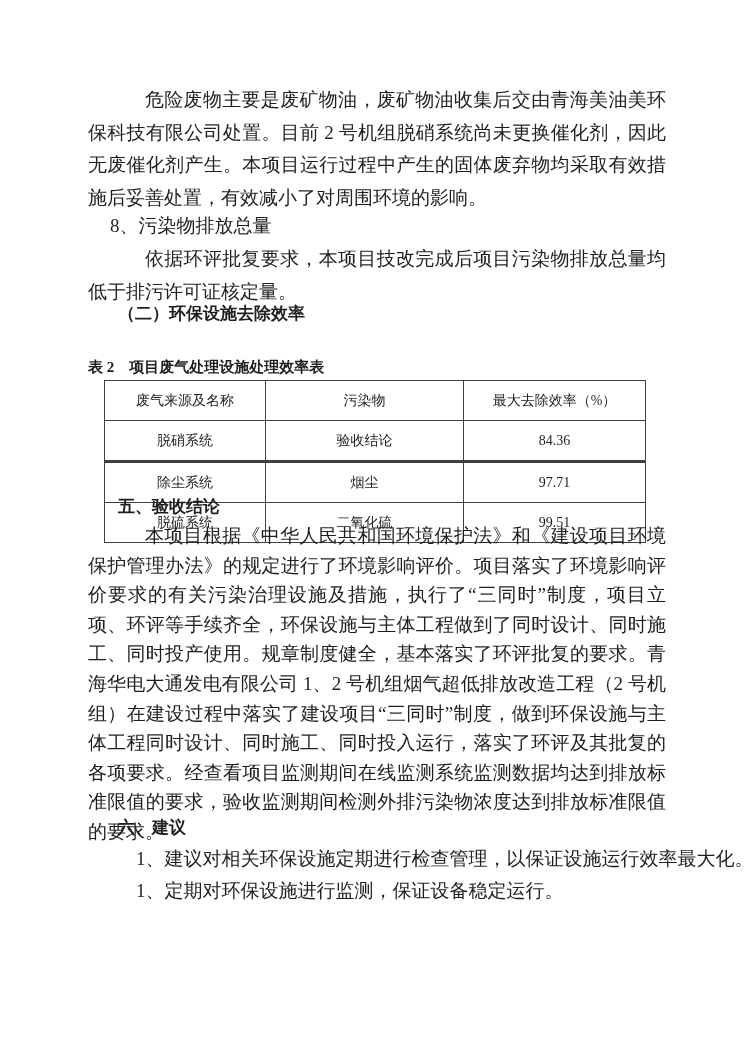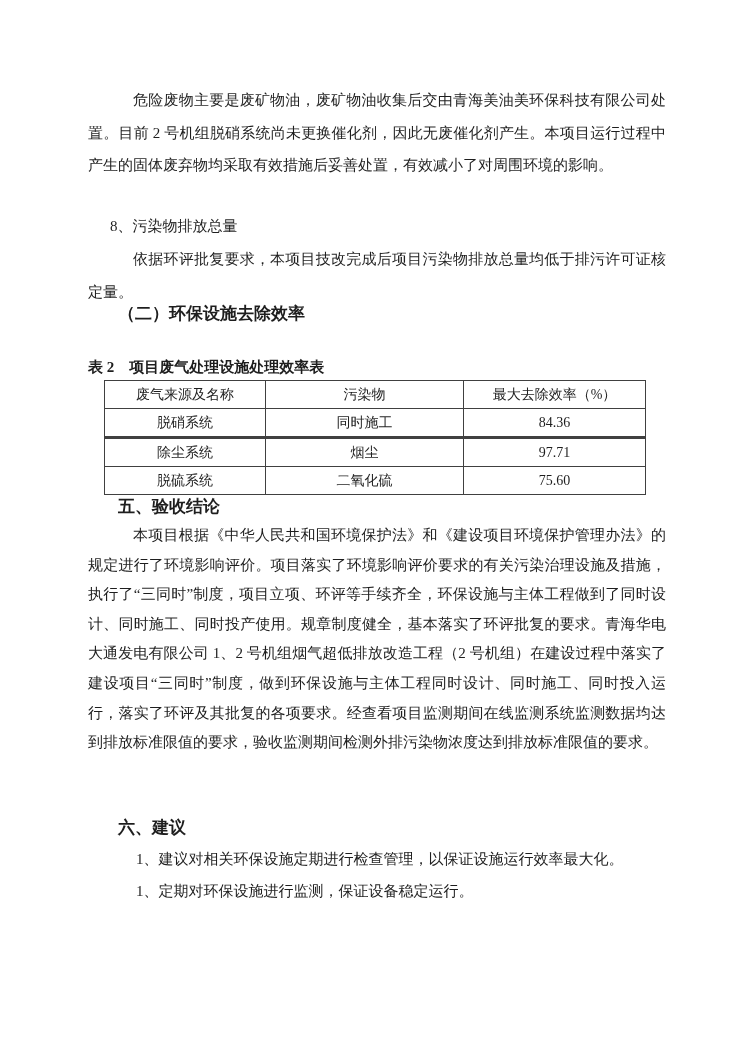--- a/index.html
+++ b/index.html
@@ -6,41 +6,41 @@
   .page{
     position:relative;
     width:750px;height:1060px;
     background:#ffffff;
     font-family:"Liberation Serif","DejaVu Serif",serif;
     color:#1e1e1e;
     overflow:hidden;
   }
   .blk{
     position:absolute;left:88px;width:578px;
-    font-size:15px;line-height:32.5px;
+    font-size:19px;line-height:32.5px;
   }
   .justify{text-align:justify;text-justify:inter-ideograph;}
   .indent{text-indent:3em;}
   .bold{font-weight:bold;}
   .h-num{margin-left:22px;}
   .h-sub{margin-left:30px;font-size:17px;}
   .caption{
     position:absolute;left:88px;width:578px;top:356px;
     font-weight:bold;font-size:15px;line-height:22px;
   }
   .tbl{
     position:absolute;left:104px;top:380px;width:541px;
     border-collapse:collapse;table-layout:fixed;
   }
   .tbl th,.tbl td{
     border:1px solid #404040;
     font-weight:normal;
     text-align:center;
     font-size:14px;
-    padding:2px 2px;
+    padding:8px 2px;
     height:23px;
     line-height:20px;
     overflow:hidden;
   }
   .tbl .gray-top td{border-top:3px solid #404040;}
   .concl{line-height:29.6px;}
   .item{padding-left:48px;line-height:30px;white-space:nowrap;}
 </style>
 </head>
 <body>
@@ -67,32 +67,32 @@
     <thead>
       <tr>
         <th>废气来源及名称</th>
         <th>污染物</th>
         <th>最大去除效率（%）</th>
       </tr>
     </thead>
     <tbody>
       <tr>
         <td>脱硝系统</td>
-        <td>同时施工</td>
+        <td>验收结论</td>
         <td>84.36</td>
       </tr>
       <tr class="gray-top">
         <td>除尘系统</td>
         <td>烟尘</td>
         <td>97.71</td>
       </tr>
       <tr>
         <td>脱硫系统</td>
         <td>二氧化硫</td>
-        <td>75.60</td>
+        <td>99.51</td>
       </tr>
     </tbody>
   </table>
 
   <div class="blk bold h-sub" style="top:491px">五、验收结论</div>
 
   <div class="blk justify indent concl" style="top:521px">本项目根据《中华人民共和国环境保护法》和《建设项目环境保护管理办法》的规定进行了环境影响评价。项目落实了环境影响评价要求的有关污染治理设施及措施，执行了“三同时”制度，项目立项、环评等手续齐全，环保设施与主体工程做到了同时设计、同时施工、同时投产使用。规章制度健全，基本落实了环评批复的要求。青海华电大通发电有限公司 1、2 号机组烟气超低排放改造工程（2 号机组）在建设过程中落实了建设项目“三同时”制度，做到环保设施与主体工程同时设计、同时施工、同时投入运行，落实了环评及其批复的各项要求。经查看项目监测期间在线监测系统监测数据均达到排放标准限值的要求，验收监测期间检测外排污染物浓度达到排放标准限值的要求。</div>
 
   <div class="blk bold h-sub" style="top:812px">六、建议</div>
 

